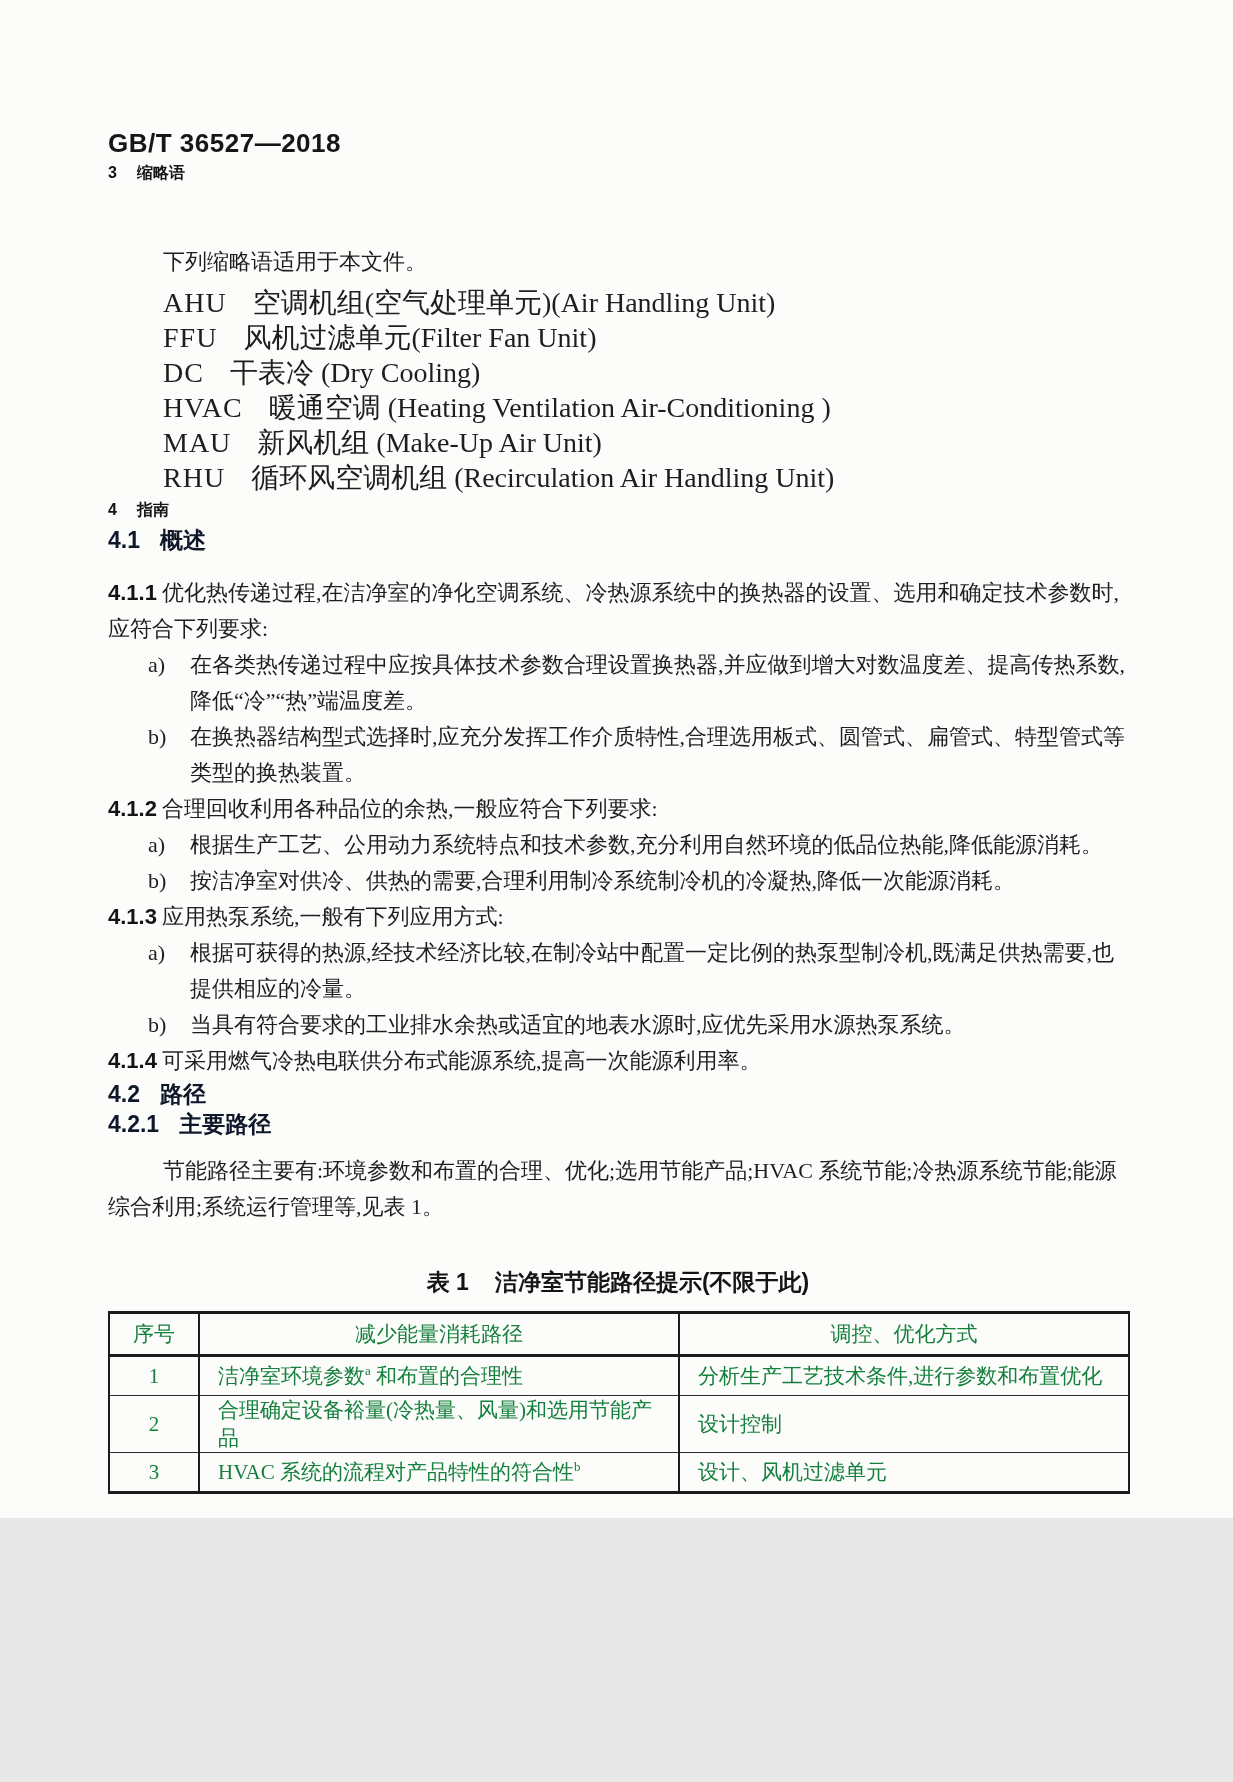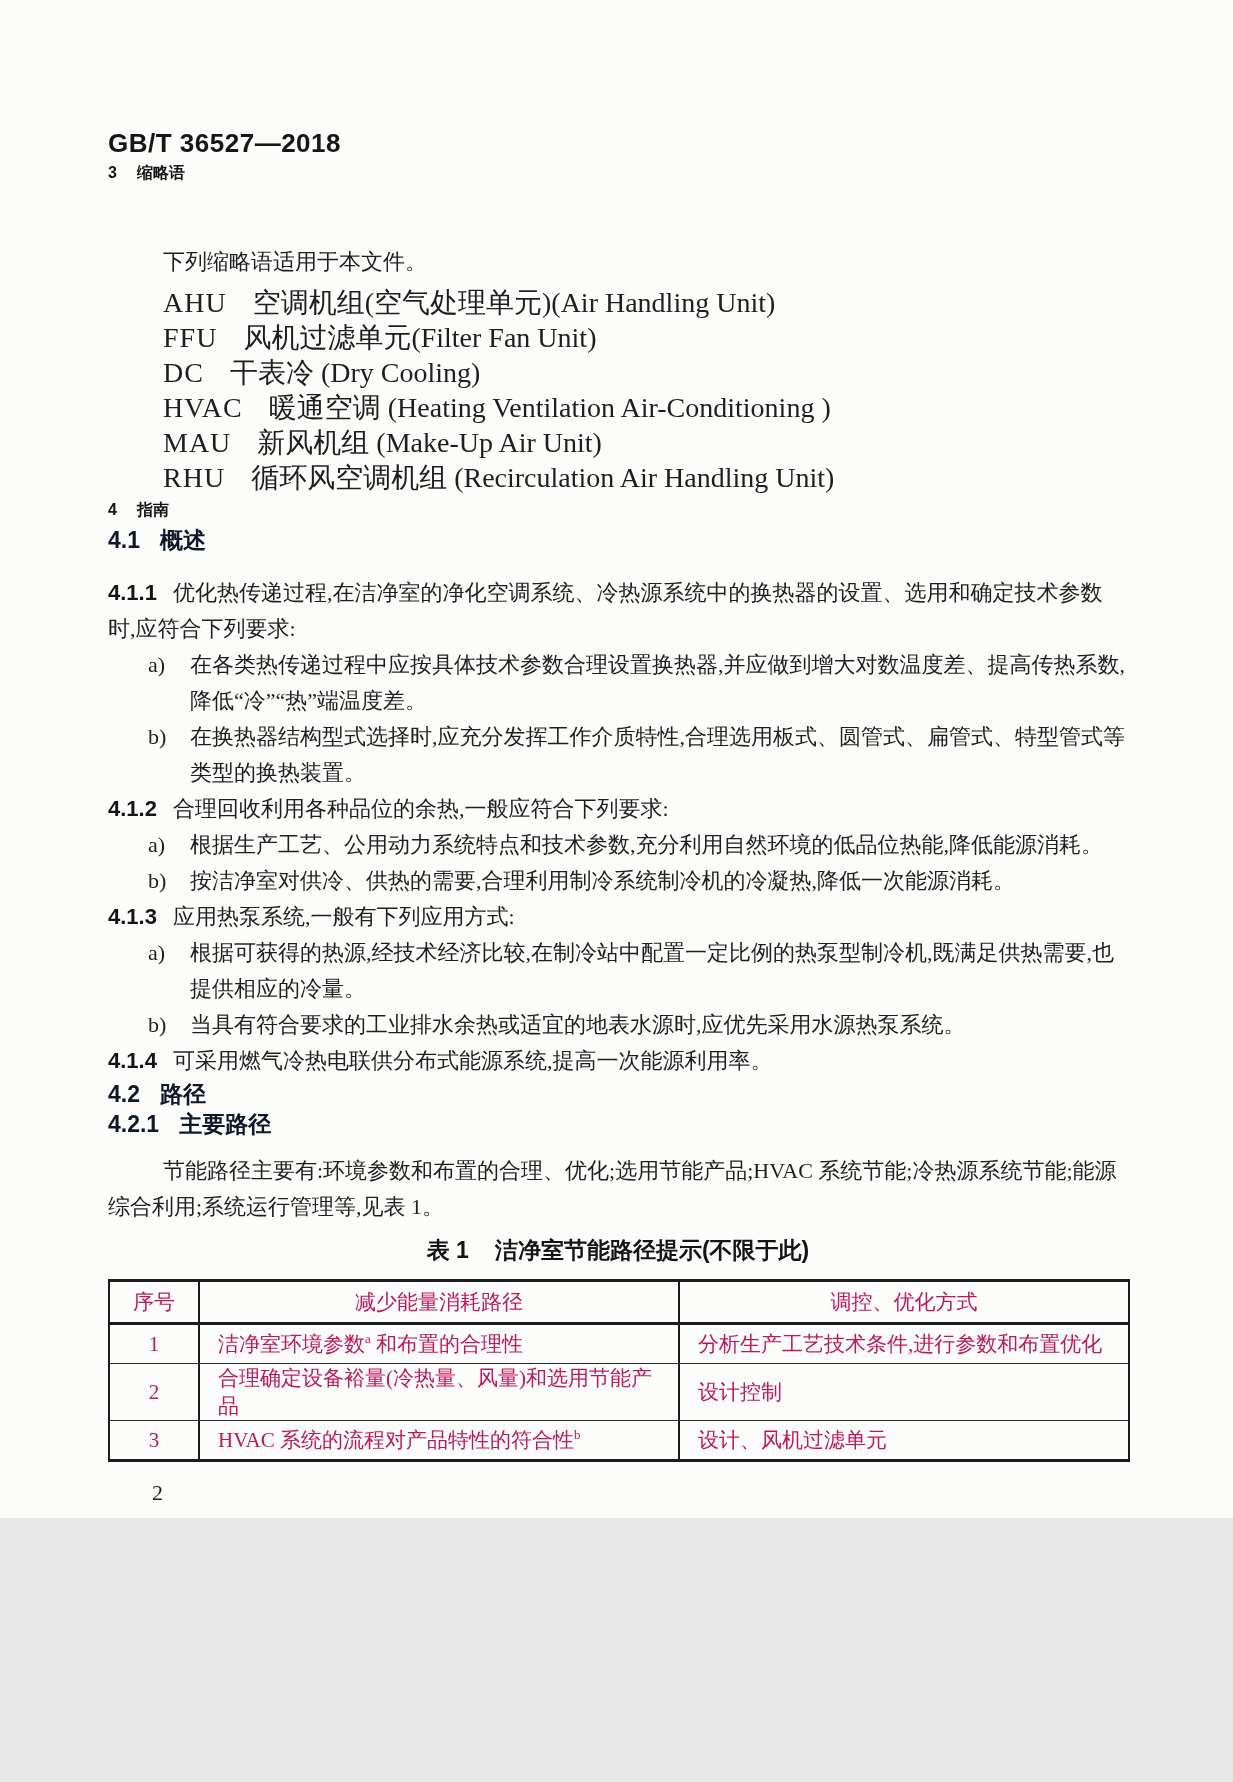--- a/index.html
+++ b/index.html
@@ -46,47 +46,47 @@
 
   .abbr-list{margin-top:5px;}
   .abbr-row{padding-left:55px;font-size:28px;line-height:35px;white-space:nowrap;}
   .abbr-key{display:inline-block;min-width:0;margin-right:26px;letter-spacing:1px;}
 
   .clause{margin:0;}
   .clause-first{margin-top:20px;}
   .cnum{
     font-family:"Liberation Sans", sans-serif;
     font-weight:bold;color:#141414;
-    margin-right:16px;
+    margin-right:5px;
     font-size:22px;
   }
   .list-item{
     margin-left:82px;
     position:relative;
     font-size:22px;line-height:36px;
   }
   .list-label{position:absolute;left:-42px;top:0;}
 
   .para421{margin-top:14px;text-indent:55px;}
 
   .tbl-caption{
-    margin-top:10px;
+    margin-top:42px;
     text-align:center;
     font-family:"Liberation Sans", sans-serif;
     font-weight:bold;font-size:23px;line-height:30px;color:#141414;
   }
   .cap-gap{margin-left:26px;}
 
   table.t1{
     margin-top:14px;
     width:1020px;
     border-collapse:collapse;
     table-layout:fixed;
     font-size:21px;
-    color:#be185d;
+    color:#15803d;
   }
   table.t1 th{
     font-weight:normal;
     height:40px;
     text-align:center;
     border:2px solid #1c1c1c;
     border-top:3px solid #1c1c1c;
     border-bottom:3px solid #1c1c1c;
     padding:0;
   }

